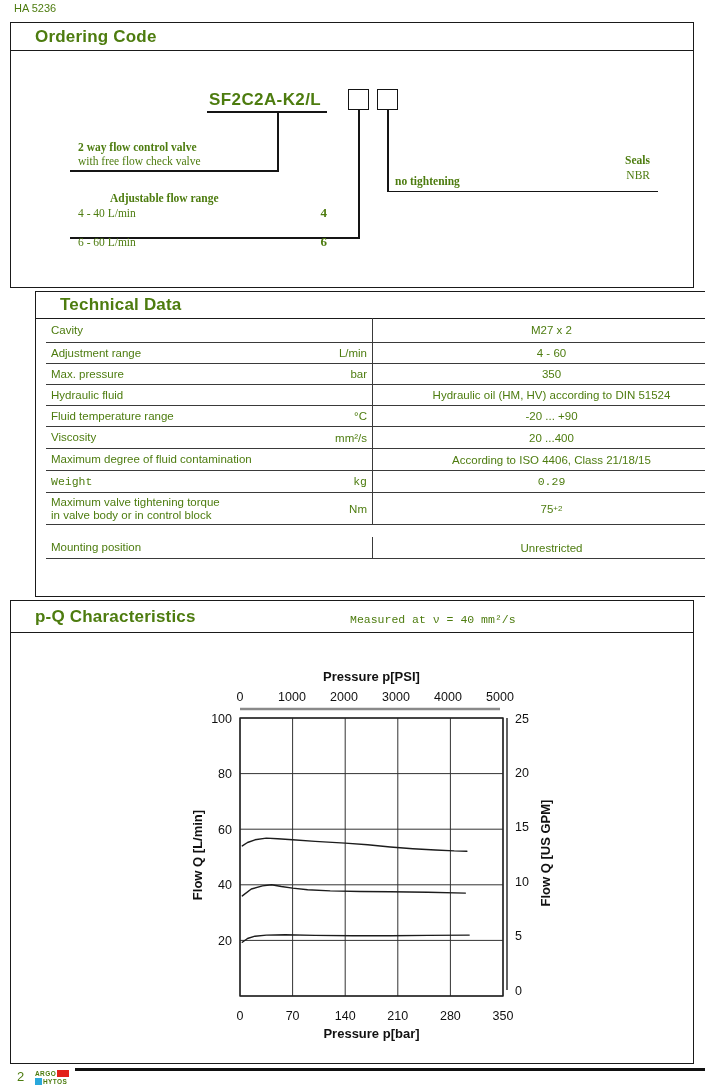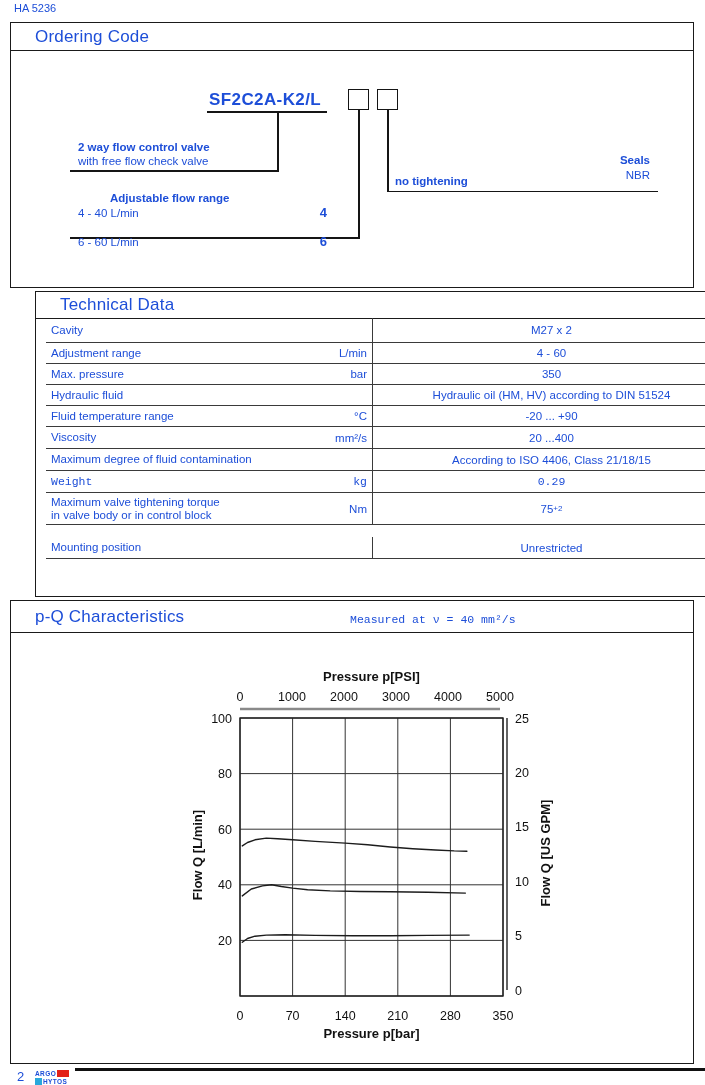--- a/index.html
+++ b/index.html
@@ -1,24 +1,24 @@
 <!DOCTYPE html>
 <html><head>
 <meta charset="utf-8">
 <style>
   html,body{margin:0;padding:0;background:#fff;}
   #page{position:relative;width:705px;height:1085px;background:#fff;overflow:hidden;
-        font-family:"Liberation Sans","DejaVu Sans",sans-serif;color:#1d4ed8;}
+        font-family:"Liberation Sans","DejaVu Sans",sans-serif;color:#4d7c0f;}
   .abs{position:absolute;}
   .doc-code{left:14px;top:2px;font-size:11px;}
   .sec{border:1.5px solid #1a1a1a;box-sizing:border-box;background:#fff;}
   .band{border-bottom:1.5px solid #1a1a1a;box-sizing:border-box;display:flex;align-items:center;}
-  .band-title{font-size:17px;font-weight:normal;padding-left:24px;letter-spacing:0.2px;}
+  .band-title{font-size:17px;font-weight:bold;padding-left:24px;letter-spacing:0.2px;}
   .b{font-weight:bold;}
-  .lbl{font-size:11.5px;line-height:14.5px;}
+  .lbl{font-size:11.5px;line-height:14.5px;font-family:Liberation Serif, serif;}
   .line{background:#151515;}
   .obox{width:21px;height:21px;border:1.5px solid #151515;box-sizing:border-box;background:#fff;}
   .code-main{font-size:17px;font-weight:bold;letter-spacing:0.4px;border-bottom:2px solid #151515;
              padding:0 6px 1px 2px;}
   .opt-row{width:257px;position:relative;}
   .opt-code{position:absolute;right:8px;top:0;font-size:13px;font-weight:bold;}
   .seals{width:110px;text-align:right;}
   
   #tech-table{left:10px;top:318px;width:684px;padding-left:36px;}
   .t-row{display:flex;border-bottom:1px solid #3a3a3a;box-sizing:border-box;align-items:stretch;}

